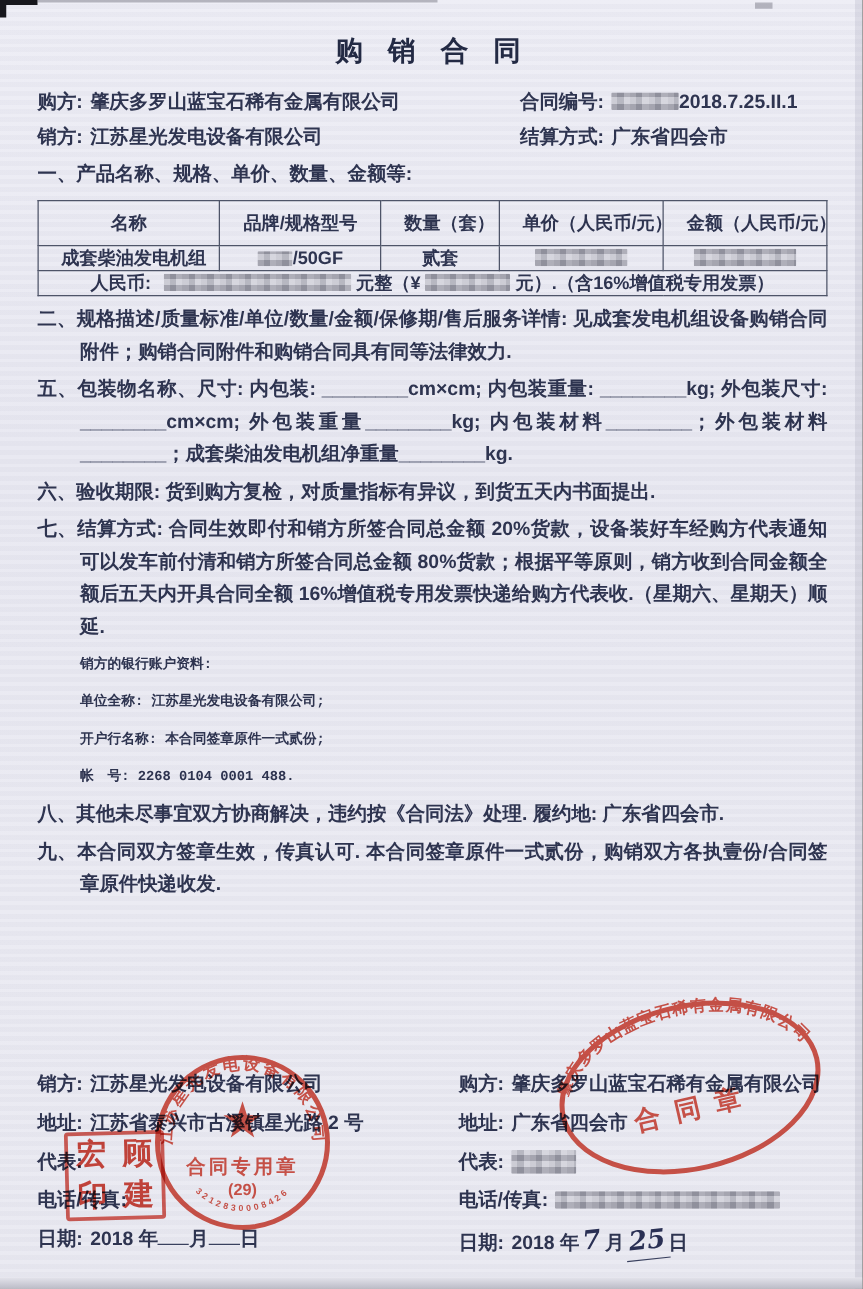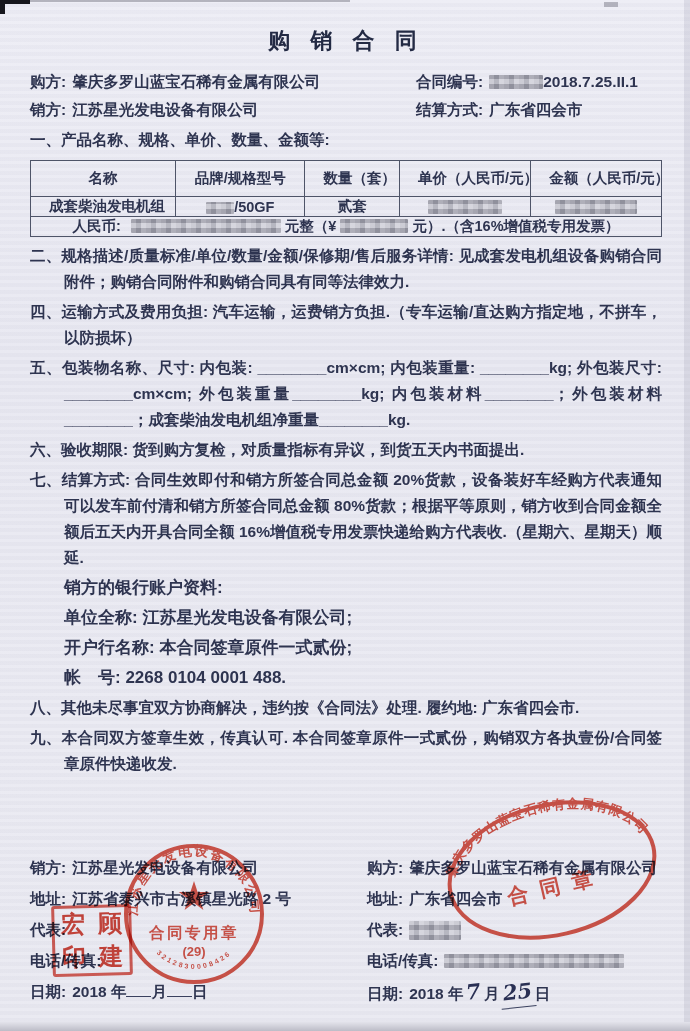--- a/index.html
+++ b/index.html
@@ -22,21 +22,21 @@
   .sec-title { font-size:15.5px; line-height:28px; margin-top:2px; }
   table.products { width:100%; border-collapse:collapse; margin:6px 0 6px; table-layout:fixed; }
   table.products th, table.products td {
     border:1.2px solid #4e5468; text-align:center; font-size:14.5px; padding:0 18px;
     color:#2e3450; overflow:hidden; white-space:nowrap;
   }
   table.products th { height:36px; font-weight:bold; }
   table.products td { height:18px;margin-left:48px; }
   td.amount-cell-row { text-align:center; font-size:15px; height:31px; }
   .sec { font-size:15.5px; line-height:26px; padding-left:34px; text-indent:-34px; margin-bottom:4px; text-align:justify; }
-  .sub-line { font-size:17px; line-height:26px; padding-left:34px; margin-bottom:4px; }
+  .sub-line { font-size:11px; line-height:26px; padding-left:34px; margin-bottom:4px;font-family:Liberation Mono, monospace; }
   .uval { border-bottom:1.5px solid #39405e; padding:0 9px; display:inline-block; line-height:20px; }
   .redact { display:inline-block; height:14px; vertical-align:-2px; border-radius:1px;
     background-image:
       repeating-linear-gradient(0deg, rgba(125,125,138,.45) 0 5px, rgba(212,212,220,.45) 5px 10px),
       repeating-linear-gradient(90deg,#c6c6cf 0 5px,#9fa0ab 5px 10px,#d8d8e0 10px 15px); }
   .sigs { position:absolute; left:0; top:852px; width:690px; padding:0 28px 0 30px;
     display:grid; grid-template-columns:337px 1fr; }
   .sig-line { font-size:15.5px; line-height:31px; white-space:nowrap; }
   .dblank { display:inline-block; width:25px; height:13px; border-bottom:1.5px solid #39405e; }
   .hand { font-family:"DejaVu Serif",serif; font-style:italic; font-weight:bold; font-size:21px;
@@ -111,21 +111,20 @@
             <span class="redact" style="width:68px"></span>
             <span>元）.（含16%增值税专用发票）</span>
           </td>
         </tr>
       </tbody>
     </table>
 
     <div class="sec">二、规格描述/质量标准/单位/数量/金额/保修期/售后服务详情: 见成套发电机组设备购销合同附件；购销合同附件和购销合同具有同等法律效力.</div>
 
 
-    <div class="sec">四、运输方式及费用负担: 汽车运输，运费销方负担.（专车运输/直达购方指定地，不拼车，以防损坏）</div>
     <div class="sec">五、包装物名称、尺寸: 内包装: ________cm×cm; 内包装重量: ________kg; 外包装尺寸: ________cm×cm; 外包装重量________kg; 内包装材料________；外包装材料________；成套柴油发电机组净重量________kg.</div>
     <div class="sec">六、验收期限: 货到购方复检，对质量指标有异议，到货五天内书面提出.</div>
     <div class="sec">七、结算方式: 合同生效即付和销方所签合同总金额 20%货款，设备装好车经购方代表通知可以发车前付清和销方所签合同总金额 80%货款；根据平等原则，销方收到合同金额全额后五天内开具合同全额 16%增值税专用发票快递给购方代表收.（星期六、星期天）顺延.</div>
 
     <div class="sub-line">销方的银行账户资料:</div>
     <div class="sub-line">单位全称: 江苏星光发电设备有限公司;</div>
     <div class="sub-line">开户行名称: 本合同签章原件一式贰份;</div>
     <div class="sub-line">帐　号: 2268 0104 0001 488.</div>
 
     <div class="sec">八、其他未尽事宜双方协商解决，违约按《合同法》处理. 履约地: 广东省四会市.</div>

